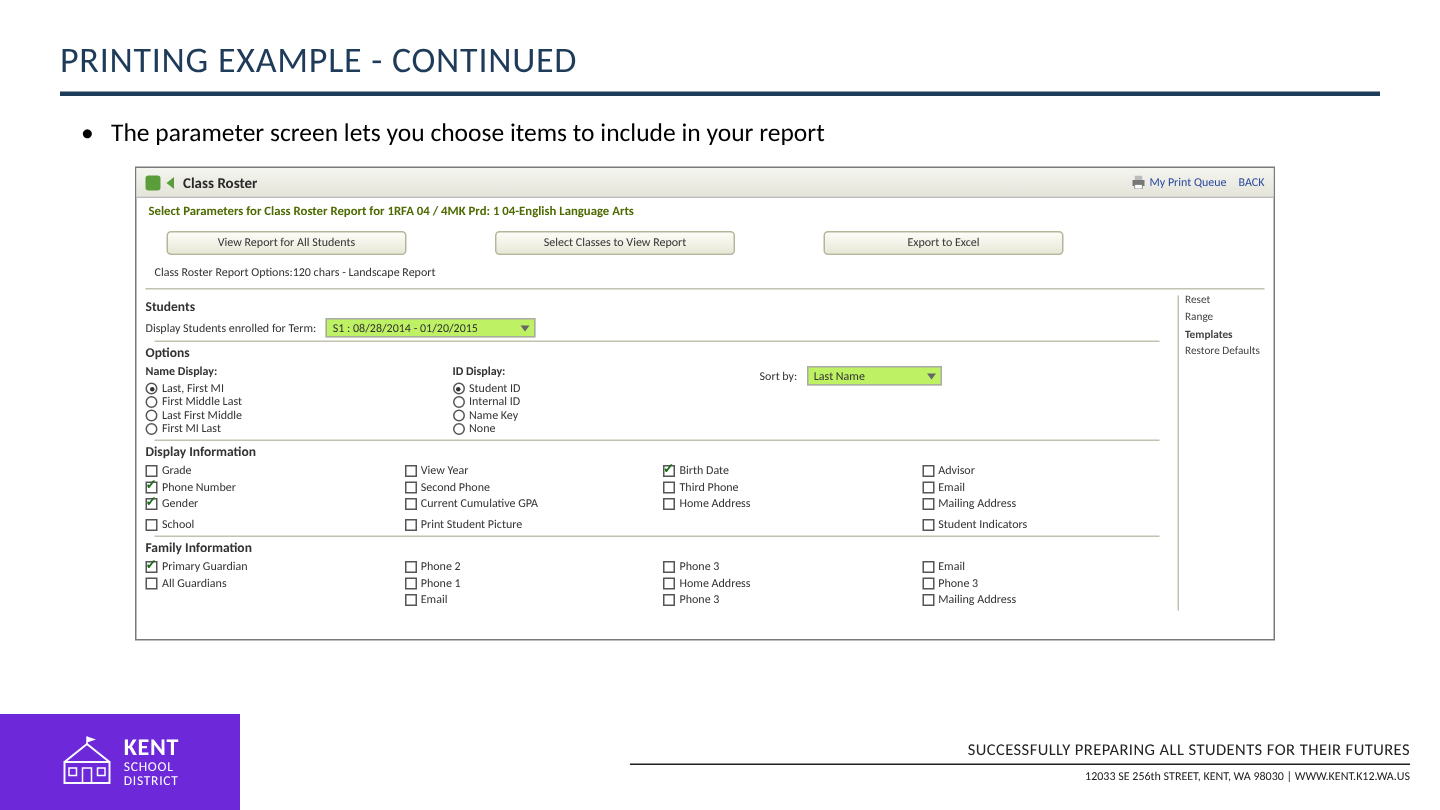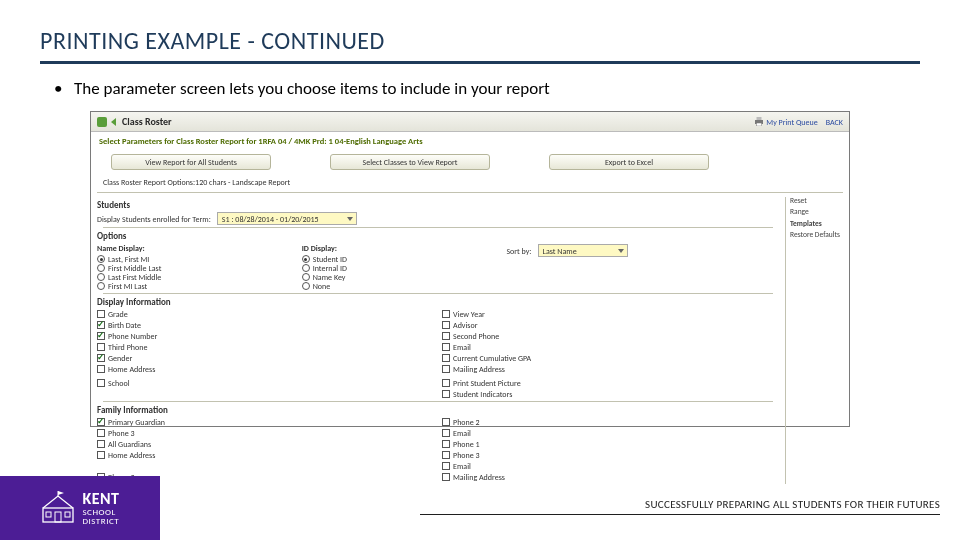--- a/index.html
+++ b/index.html
@@ -22,33 +22,33 @@
   .btnrow{display:flex;gap:59px;padding:4px 20px}
   .btn{flex:0 0 160px;text-align:center;background:linear-gradient(#fdfdf8,#e7e7d7);border:1px solid #b5b59a;border-radius:3px;padding:2px 0;font-size:8px;color:#333}
   .metarow{display:flex;justify-content:flex-start;padding:3px 12px;font-size:8px;color:#333}
   .hr{height:1px;background:#c2c2b0;margin:2px 6px}
   .body{display:flex;padding:2px 6px 4px 6px}
   .main{flex:1;padding-right:6px}
   .side{width:58px;border-left:1px solid #c2c2b0;padding-left:4px;font-size:7.5px;color:#444}
   .side div{margin-bottom:3px;line-height:1.1}
   .sech{font-weight:bold;font-size:9px;color:#333;margin:2px 0 2px 0}
   .row{display:flex;align-items:center;gap:6px;margin:1px 0}
-  .sel{border:1px solid #aaa;background:#fef9c3;padding:0 14px 0 4px;font-size:8px;position:relative;min-width:140px;height:13px;line-height:12px}
+  .sel{border:1px solid #aaa;background:#bef264;padding:0 14px 0 4px;font-size:8px;position:relative;min-width:140px;height:13px;line-height:12px}
   .sel:after{content:"";position:absolute;right:3px;top:4px;width:0;height:0;border-left:3px solid transparent;border-right:3px solid transparent;border-top:4px solid #666}
   .cols{display:flex;gap:10px}
   .col{flex:1}
   .colh{font-weight:bold;font-size:8px;margin-bottom:2px}
   .opt{display:flex;align-items:center;font-size:8px;color:#333;margin:1px 0;line-height:1}
   .rad{width:8px;height:8px;border:1px solid #555;border-radius:50%;margin-right:3px;flex-shrink:0;position:relative;background:#fff}
   .rad.ck:after{content:"";position:absolute;left:1.5px;top:1.5px;width:3px;height:3px;background:#333;border-radius:50%}
   .chk{width:8px;height:8px;border:1px solid #555;margin-right:3px;flex-shrink:0;position:relative;background:#fff}
   .chk.ck:after{content:"✓";position:absolute;left:-1px;top:-3px;font-size:9px;color:#1a6e1a;font-weight:bold}
-  .grid4{display:grid;grid-template-columns:repeat(2,1fr);gap:1px 8px;margin:2px 0}
+  .grid4{display:grid;grid-template-columns:repeat(4,1fr);gap:1px 8px;margin:2px 0}
   .footer{position:absolute;left:0;right:0;bottom:0;height:64px;display:flex;align-items:center}
-  .logo{width:160px;height:64px;background:#4c1d95;display:flex;align-items:center;justify-content:center;gap:6px}
+  .logo{width:160px;height:64px;background:#6d28d9;display:flex;align-items:center;justify-content:center;gap:6px}
   .logo-text{color:#fff;font-size:13px;line-height:1;letter-spacing:0.5px}
   .logo-text .t1{font-size:16px;font-weight:600}
   .logo-text .t2{font-size:9px}
   .ftxt{flex:1;text-align:right;padding-right:20px}
   .tag{font-size:11px;color:#222;letter-spacing:0.3px}
   .divline{height:1px;background:#1f1f1f;margin:3px 0 3px auto;width:520px}
   .addr{font-size:8px;color:#222}
 </style>
 </head>
 <body>
@@ -287,14 +287,15 @@
     </svg>
     <div class="logo-text">
       <div class="t1">KENT</div>
       <div class="t2">SCHOOL</div>
       <div class="t2">DISTRICT</div>
     </div>
   </div>
   <div class="ftxt">
     <div class="tag">SUCCESSFULLY PREPARING ALL STUDENTS FOR THEIR FUTURES</div>
     <div class="divline"></div>
+    <div class="addr">12033 SE 256th STREET, KENT, WA 98030   |   WWW.KENT.K12.WA.US</div>
   </div>
 </div>
 
 </body></html>

